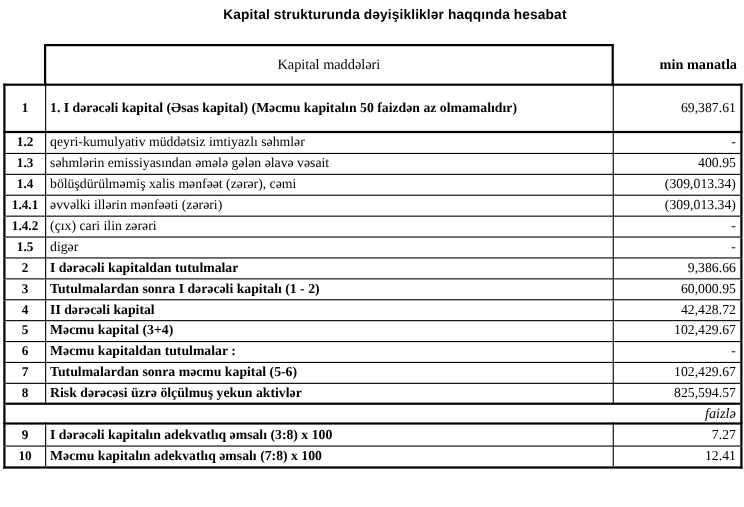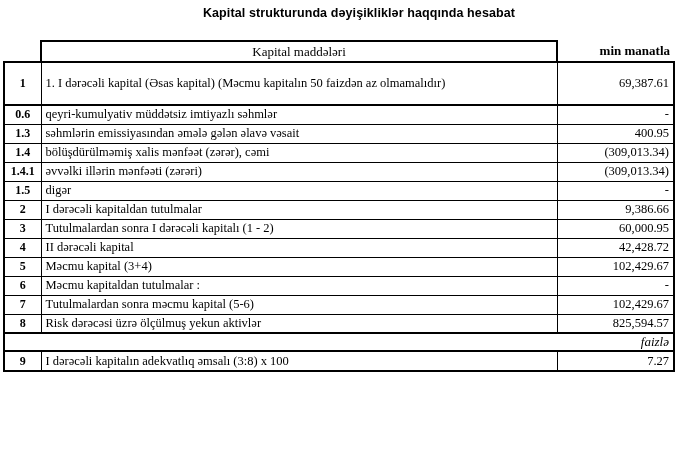--- a/index.html
+++ b/index.html
@@ -40,42 +40,42 @@
   td {
     font-size: 12.5px;
     padding: 0 4px;
     vertical-align: middle;
     box-sizing: border-box;
     overflow: hidden;
     white-space: nowrap;
   }
 
   
-  .header-row td { height: 21px; }
+  .header-row td { height: 36px; }
   .h-blank { border: none; }
   .h-items {
     border: 2px solid #000;
     text-align: center;
     font-size: 13px;
   }
   .h-unit {
     border: none;
     text-align: right;
     font-weight: bold;
     font-size: 13px;
     padding-left: 22px;
   }
 
   
   tbody td { border: 1px solid #000; height: 19px; }
   td.col-no  { text-align: center; font-weight: bold; border-left: 2px solid #000; font-size: 12px; }
   td.col-label { text-align: left; }
   td.col-val { text-align: right; border-right: 2px solid #000; }
 
-  tr.b td.col-label { font-weight: normal; }
+  tr.b td.col-label { font-weight: bold; }
 
   tr.tall td {
     height: 43px;
     border-top: 2px solid #000;
     border-bottom: 2px solid #000;
   }
 
   
   tr.note-row td {
     border: 1px solid #000;
@@ -113,38 +113,43 @@
       </tr>
     </thead>
     <tbody id="table-body">
 
     <tr class="b tall">
           <td class="col-no">1</td>
           <td class="col-label">1. I dərəcəli kapital (Əsas kapital) (Məcmu kapitalın 50 faizdən  az olmamalıdır)</td>
           <td class="col-val">69,387.61</td>
         </tr>
         <tr>
-          <td class="col-no">0.6</td>
+          <td class="col-no">1.2</td>
           <td class="col-label">qeyri-kumulyativ müddətsiz imtiyazlı səhmlər</td>
           <td class="col-val">-</td>
         </tr>
         <tr>
           <td class="col-no">1.3</td>
           <td class="col-label">səhmlərin emissiyasından əmələ gələn  əlavə vəsait</td>
           <td class="col-val">400.95</td>
         </tr>
         <tr>
           <td class="col-no">1.4</td>
           <td class="col-label">bölüşdürülməmiş xalis mənfəət (zərər), cəmi</td>
           <td class="col-val">(309,013.34)</td>
         </tr>
         <tr>
           <td class="col-no">1.4.1</td>
           <td class="col-label">əvvəlki illərin mənfəəti (zərəri)</td>
           <td class="col-val">(309,013.34)</td>
+        </tr>
+        <tr>
+          <td class="col-no">1.4.2</td>
+          <td class="col-label">(çıx) cari ilin zərəri</td>
+          <td class="col-val">-</td>
         </tr>
         <tr>
           <td class="col-no">1.5</td>
           <td class="col-label">digər</td>
           <td class="col-val">-</td>
         </tr>
         <tr class="b">
           <td class="col-no">2</td>
           <td class="col-label">I dərəcəli kapitaldan  tutulmalar</td>
           <td class="col-val">9,386.66</td>
@@ -180,15 +185,20 @@
           <td class="col-val">825,594.57</td>
         </tr>
         <tr class="note-row">
           <td colspan="3">faizlə</td>
         </tr>
         <tr class="pct b">
           <td class="col-no">9</td>
           <td class="col-label">I dərəcəli  kapitalın  adekvatlıq əmsalı (3:8) x 100</td>
           <td class="col-val">7.27</td>
         </tr>
+        <tr class="pct b">
+          <td class="col-no">10</td>
+          <td class="col-label">Məcmu kapitalın  adekvatlıq  əmsalı (7:8) x 100</td>
+          <td class="col-val">12.41</td>
+        </tr>
       </tbody>
   </table>
 </div>
 
 </body></html>

